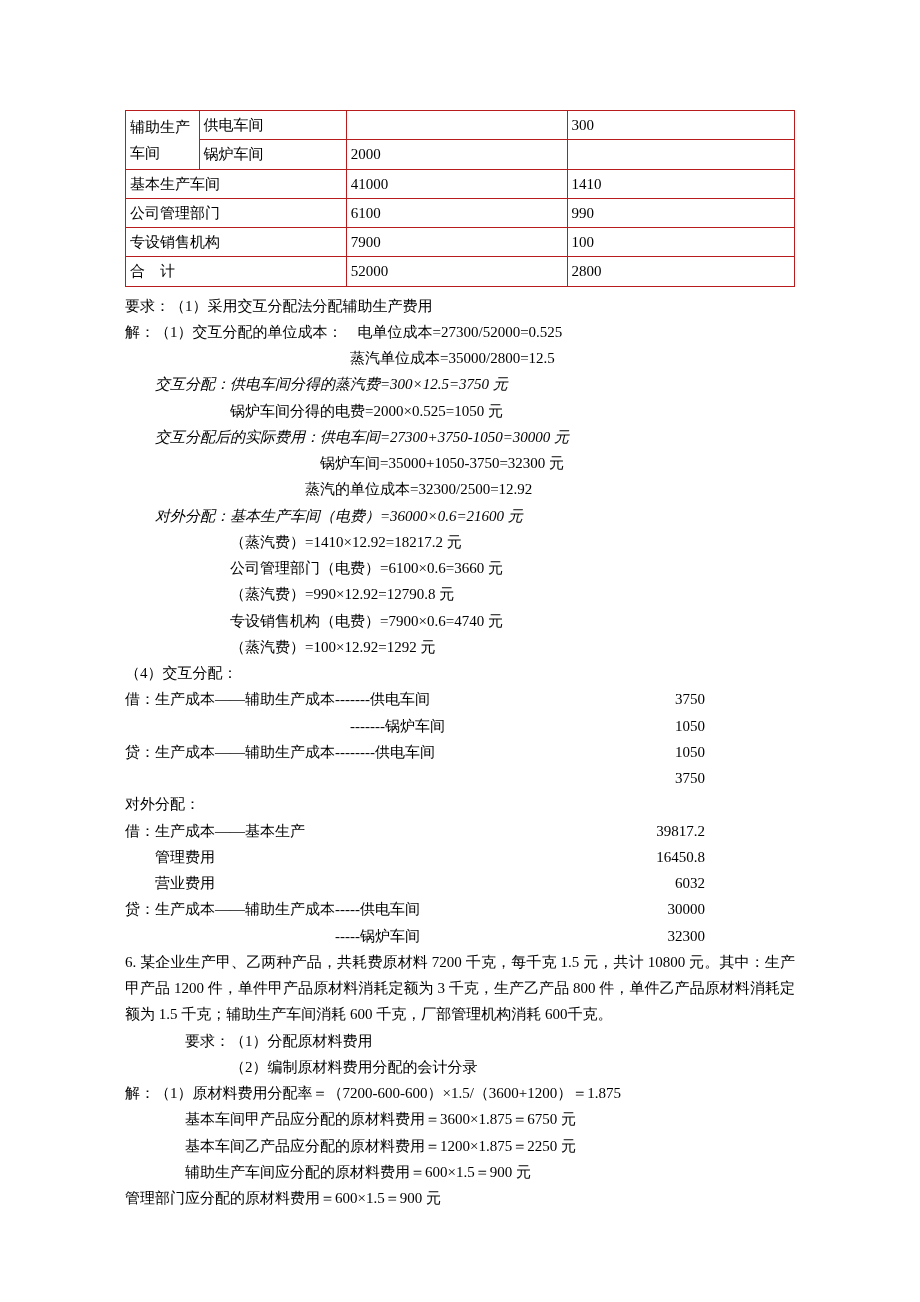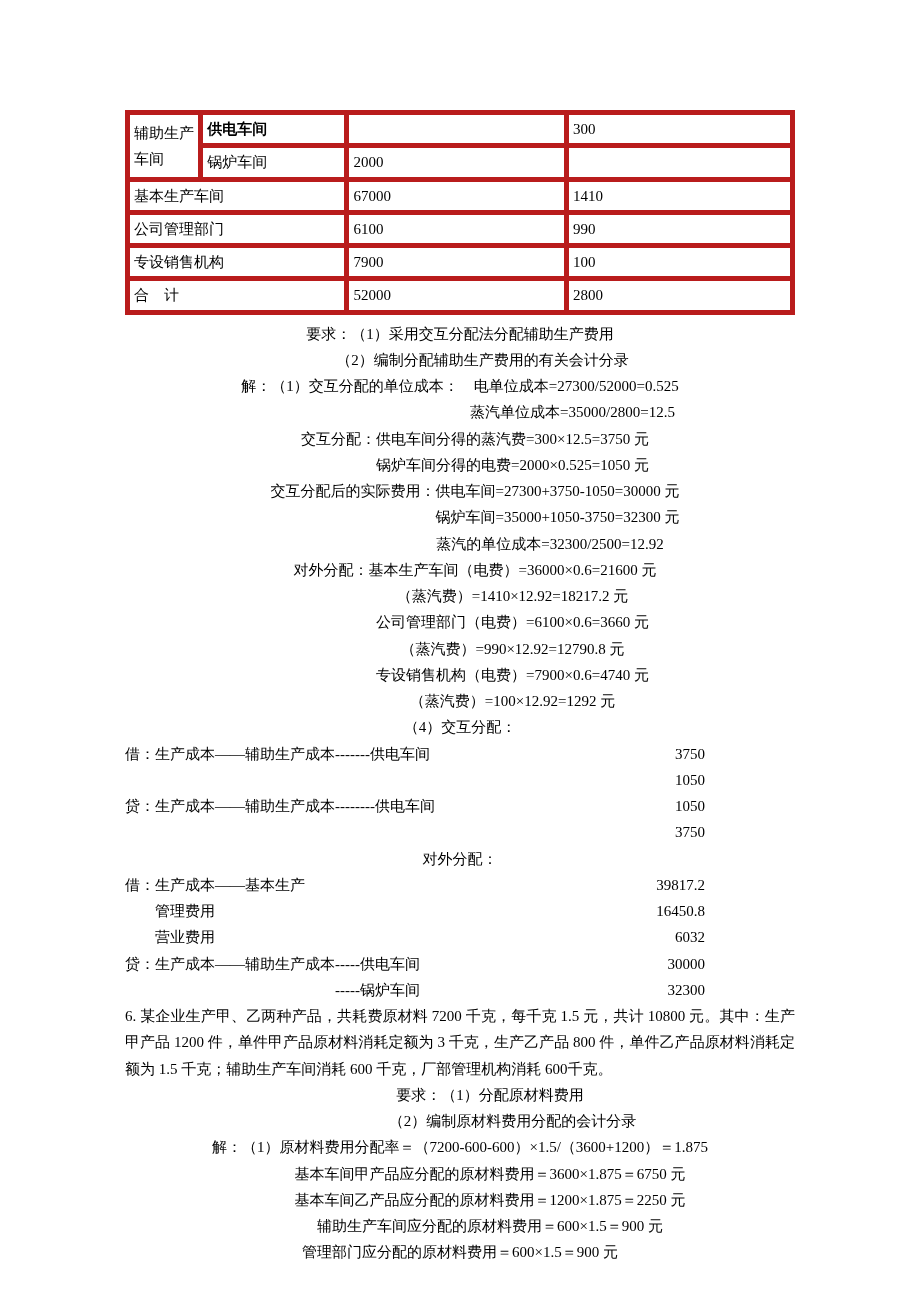--- a/index.html
+++ b/index.html
@@ -12,56 +12,56 @@
     padding: 110px 125px 40px 125px;
     width: 920px;
     box-sizing: border-box;
   }
   table {
     border-collapse: collapse;
     width: 100%;
     margin-bottom: 6px;
   }
   td {
-    border: 5px solid #b91c1c;
+    border: 1px solid #b91c1c;
     padding: 1px 4px;
     vertical-align: middle;
     height: 22px;
   }
   .col-a { width: 11%; }
-  .col-b { width: 22%; font-weight: bold; }
+  .col-b { width: 22%; }
   .col-c { width: 33%; }
   .col-d { width: 34%; }
   .indent1 { padding-left: 3em; }
-  .indent2 { padding-left: 2em; }
+  .indent2 { padding-left: 2em; font-style: italic; }
   .entry { display: flex; justify-content: flex-start; }
   .entry .left { flex: 0 0 auto; }
   .entry .amt { margin-left: auto; padding-right: 6em; }
-  p { margin: 0; text-align: center; }
+  p { margin: 0; }
   .block { margin: 0; }
 </style>
 </head>
 <body>
 
 <table>
   <tbody>
       <tr>
     <td class="col-a" rowspan="2">辅助生产车间</td>
     <td class="col-b">供电车间</td>
     <td class="col-c"></td>
     <td class="col-d">300</td>
   </tr>
   <tr>
     <td>锅炉车间</td>
     <td>2000</td>
     <td></td>
   </tr>
   <tr>
     <td colspan="2">基本生产车间</td>
-    <td>67000</td>
+    <td>41000</td>
     <td>1410</td>
   </tr>
   <tr>
     <td colspan="2">公司管理部门</td>
     <td>6100</td>
     <td>990</td>
   </tr>
   <tr>
     <td colspan="2">专设销售机构</td>
     <td>7900</td>
@@ -70,21 +70,20 @@
   <tr>
     <td colspan="2">合　计</td>
     <td>52000</td>
     <td>2800</td>
   </tr>
 </tbody>
   </table>
 
 <div class="block">
   <p>要求：（1）采用交互分配法分配辅助生产费用</p>
-  <p class="indent1">（2）编制分配辅助生产费用的有关会计分录</p>
 </div>
 
 <div class="block">
   <p>解：（1）交互分配的单位成本：　电单位成本=27300/52000=0.525</p>
   <p style="padding-left:15em">蒸汽单位成本=35000/2800=12.5</p>
   <p class="indent2">交互分配：供电车间分得的蒸汽费=300×12.5=3750 元</p>
   <p style="padding-left:7em">锅炉车间分得的电费=2000×0.525=1050 元</p>
   <p class="indent2">交互分配后的实际费用：供电车间=27300+3750-1050=30000 元</p>
   <p style="padding-left:13em">锅炉车间=35000+1050-3750=32300 元</p>
   <p style="padding-left:12em">蒸汽的单位成本=32300/2500=12.92</p>
@@ -96,20 +95,21 @@
   <p style="padding-left:7em">（蒸汽费）=100×12.92=1292 元</p>
 </div>
 
 <p>（4）交互分配：</p>
 
 <div class="entry">
   <span class="left">借：生产成本——辅助生产成本-------供电车间</span>
   <span class="amt">3750</span>
 </div>
 <div class="entry">
+  <span class="left">　　　　　　　　　　　　　　　-------锅炉车间</span>
   <span class="amt">1050</span>
 </div>
 <div class="entry">
   <span class="left">贷：生产成本——辅助生产成本--------供电车间</span>
   <span class="amt">1050</span>
 </div>
 <div class="entry">
   <span class="amt">3750</span>
 </div>
 

